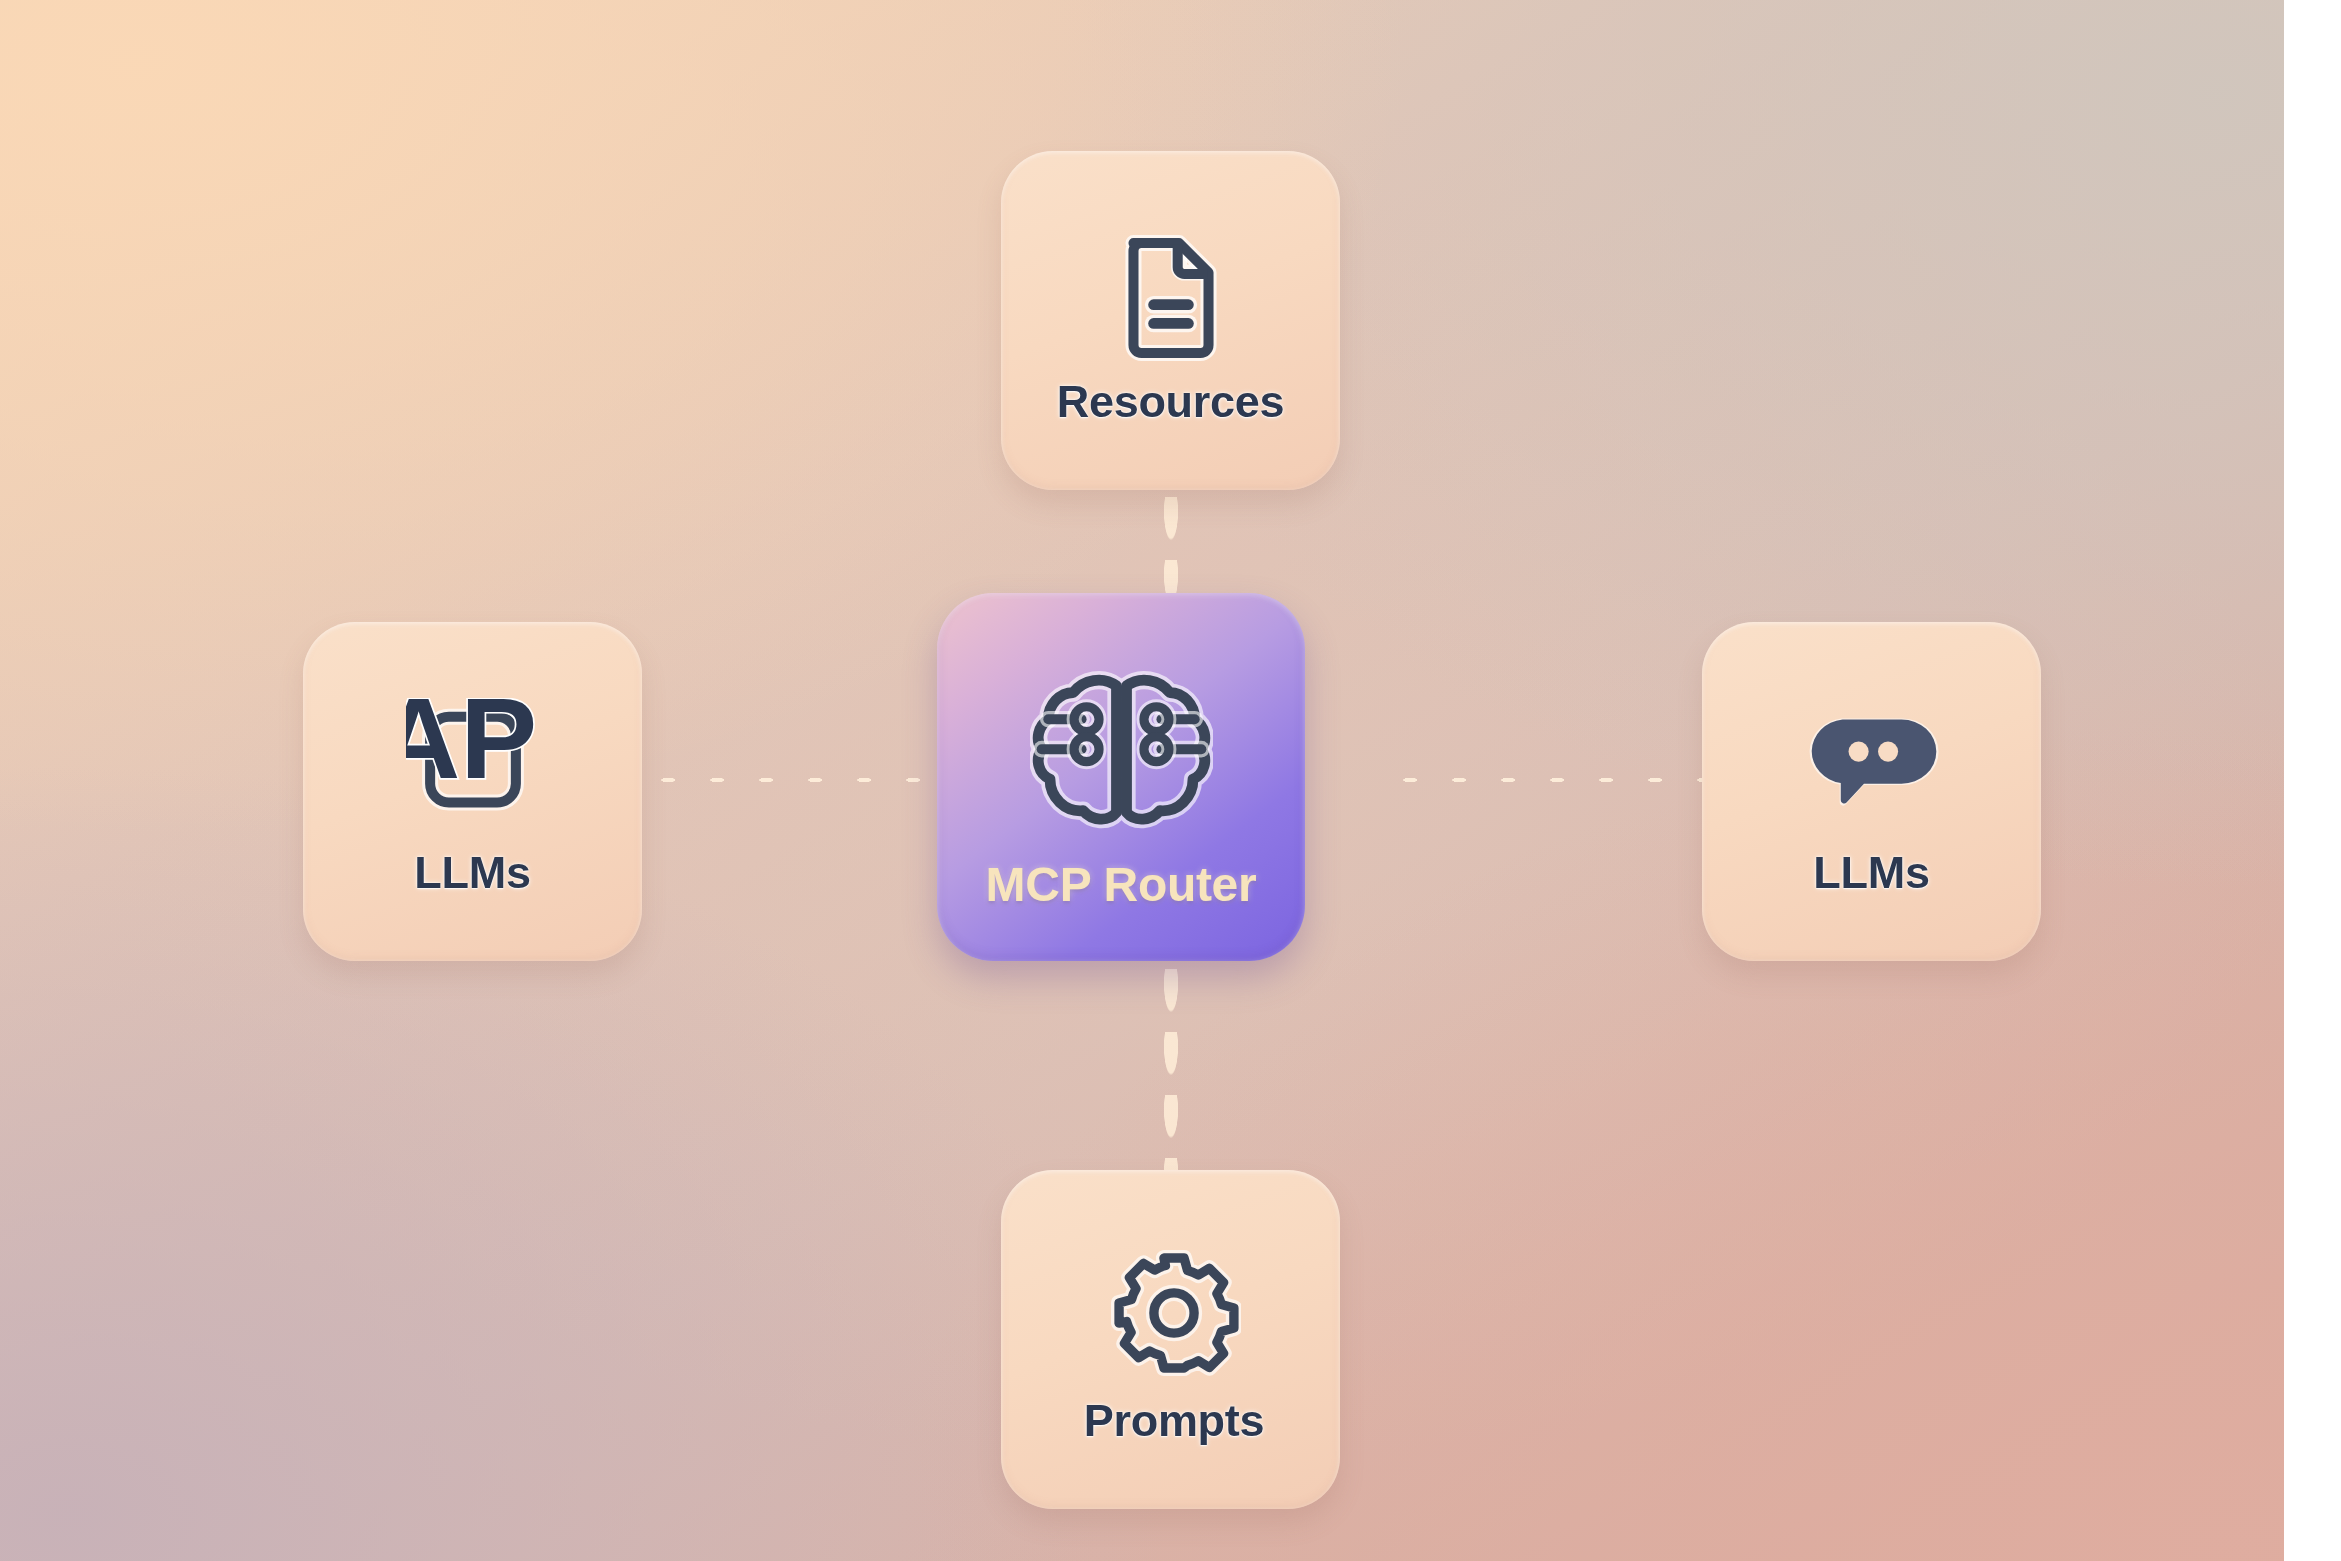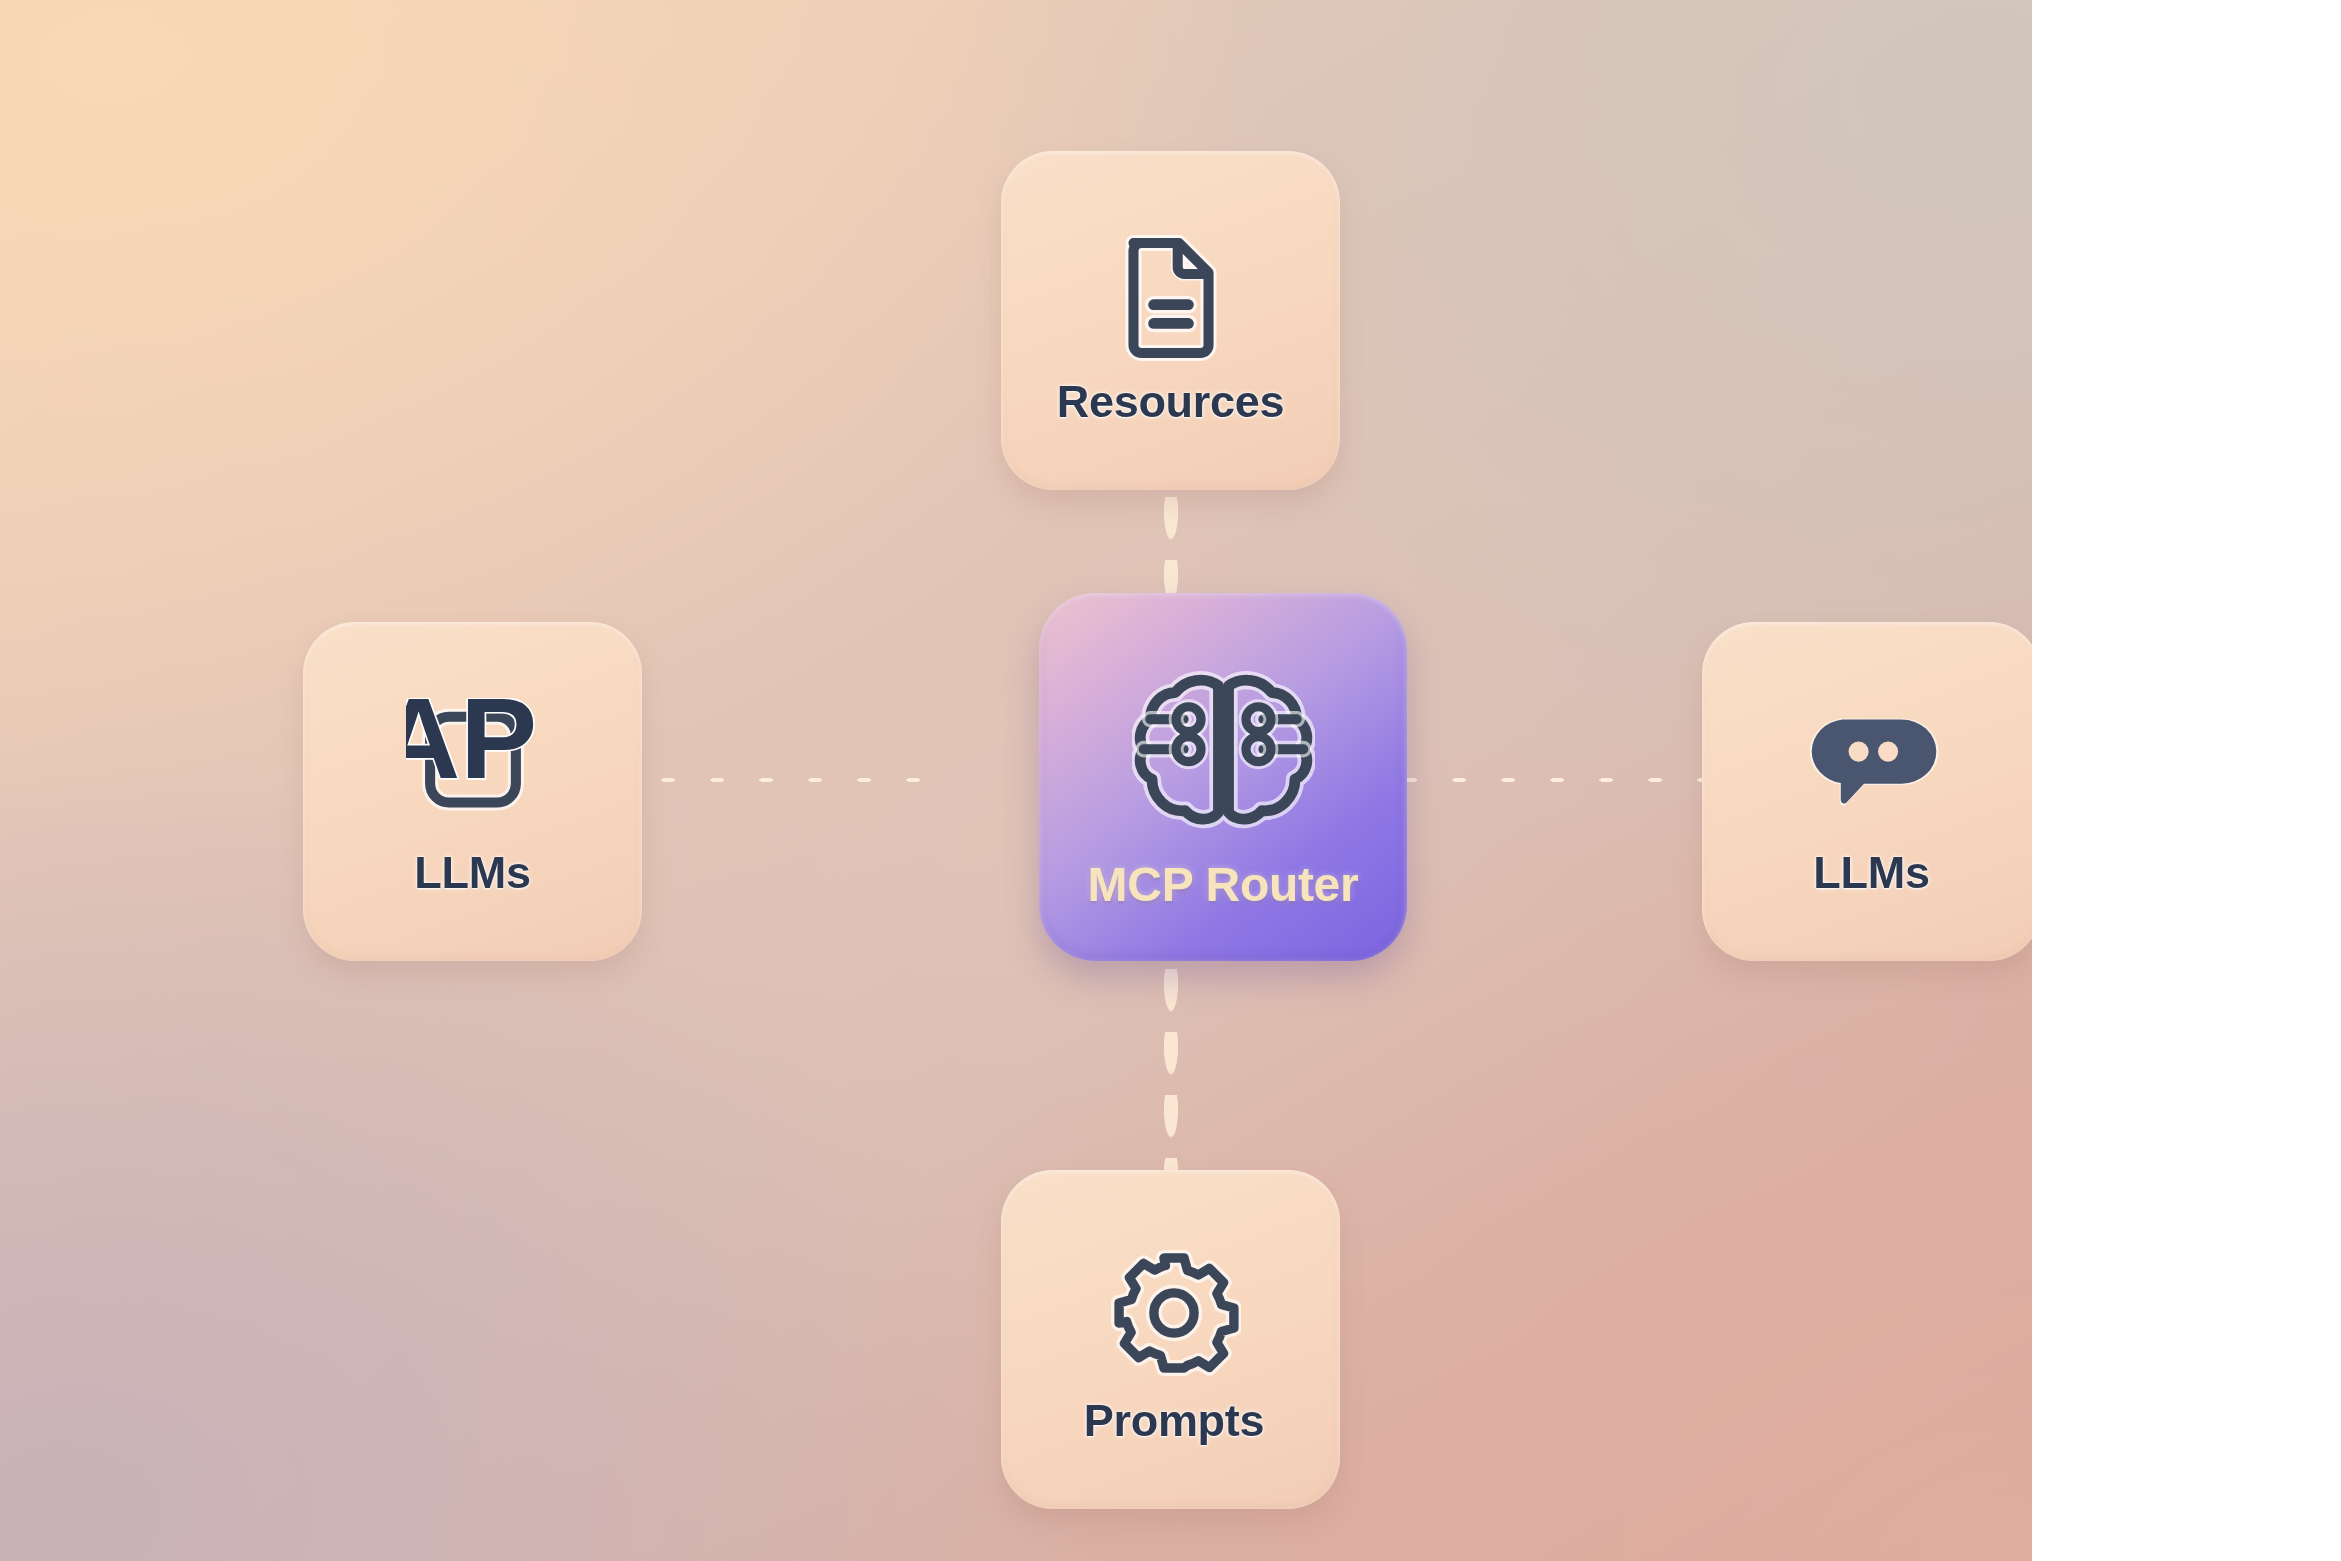--- a/index.html
+++ b/index.html
@@ -6,21 +6,21 @@
   * { margin:0; padding:0; box-sizing:border-box; }
 
   html, body {
     width:2342px; height:1561px;
     overflow:hidden;
     font-family:"Liberation Sans", sans-serif;
   }
 
   #stage {
     position:relative;
-    width:2032px; height:1561px;
+    width:2284px; height:1561px;
     background:
       radial-gradient(ellipse 90% 80% at 6% 4%,   rgba(250,216,182,0.98) 0%, rgba(250,216,182,0) 62%),
       radial-gradient(ellipse 85% 85% at 97% 6%,  rgba(208,198,189,0.95) 0%, rgba(208,198,189,0) 60%),
       radial-gradient(ellipse 80% 80% at 3% 97%,  rgba(199,177,184,0.95) 0%, rgba(199,177,184,0) 60%),
       radial-gradient(ellipse 95% 85% at 98% 99%, rgba(223,173,160,0.98) 0%, rgba(223,173,160,0) 62%),
       radial-gradient(ellipse 70% 60% at 52% 52%, rgba(228,200,184,0.55) 0%, rgba(228,200,184,0) 70%),
       linear-gradient(150deg, #f2d3b6 0%, #e3c6b7 32%, #d9bcb3 58%, #d9b0a4 82%, #d9a89b 100%);
     overflow:hidden;
   }
 
@@ -120,21 +120,21 @@
 
   <div class="card card-side" style="left:303px; top:622px;">
     <svg class="ico ico-side" viewBox="0 0 100 100">
       <rect x="18" y="14" width="64" height="64" rx="14" ry="14" fill="none" stroke="#ffffff" stroke-width="12" opacity="0.7"></rect>
       <rect x="18" y="14" width="64" height="64" rx="14" ry="14" fill="none" stroke="#3b4659" stroke-width="7.5"></rect>
       <text class="api-text" x="50" y="60" text-anchor="middle" font-size="34" font-weight="700" fill="#3b4659" stroke="#ffffff" stroke-width="2.5" paint-order="stroke">API</text>
     </svg>
     <div class="label label-side">LLMs</div>
   </div>
 
-  <div class="card card-center" style="left:1039px; top:593px;">
+  <div class="card card-center" style="left:937px; top:593px;">
     <svg class="ico ico-center" viewBox="0 0 110 100">
       <g fill="none" stroke="#ffffff" stroke-width="11" stroke-linecap="round" stroke-linejoin="round" opacity="0.62">
         <path d="M52 13 C44 7 32 9 26 17 C18 17 11 24 11 33 C5 37 3 45 7 51
                  C3 57 5 66 12 69 C12 80 21 89 32 88 C37 94 47 95 52 89 Z"></path>
         <path d="M58 13 C66 7 78 9 84 17 C92 17 99 24 99 33 C105 37 107 45 103 51
                  C107 57 105 66 98 69 C98 80 89 89 78 88 C73 94 63 95 58 89 Z"></path>
       </g>
       <g fill="none" stroke="#3b4659" stroke-width="6.5" stroke-linecap="round" stroke-linejoin="round">
         <path d="M52 13 C44 7 32 9 26 17 C18 17 11 24 11 33 C5 37 3 45 7 51
                  C3 57 5 66 12 69 C12 80 21 89 32 88 C37 94 47 95 52 89 Z"></path>

